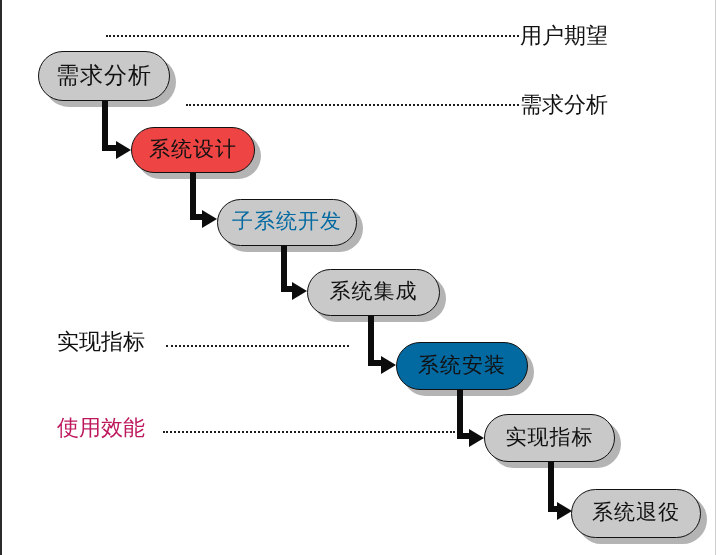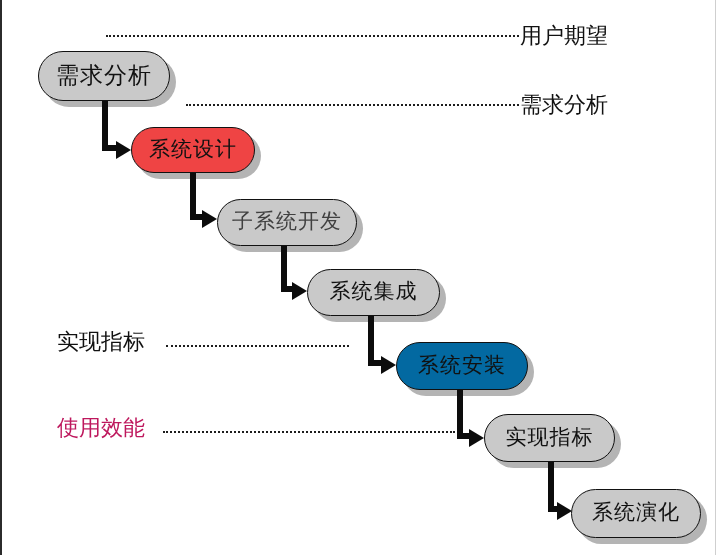--- a/index.html
+++ b/index.html
@@ -137,33 +137,33 @@
       <div class="node-shadow" style="left: 44px; top: 57px; width: 132px; height: 50px; background: rgb(180, 180, 180);"></div>
       <div class="node" style="left: 38px; top: 51px; width: 132px; height: 50px; background: rgb(201, 201, 201); border-color: rgb(17, 17, 17);">
         <span class="node-label" style="font-size: 23px; color: rgb(17, 17, 17);">需求分析</span>
       </div>
       <div class="node-shadow" style="left: 137px; top: 133px; width: 124px; height: 46px; background: rgb(180, 180, 180);"></div>
       <div class="node" style="left: 131px; top: 127px; width: 124px; height: 46px; background: #ef4444; border-color: rgb(17, 17, 17);">
         <span class="node-label" style="font-size: 21px; color: rgb(17, 17, 17);">系统设计</span>
       </div>
       <div class="node-shadow" style="left: 223px; top: 205px; width: 140px; height: 47px; background: rgb(180, 180, 180);"></div>
       <div class="node" style="left: 217px; top: 199px; width: 140px; height: 47px; background: rgb(201, 201, 201); border-color: rgb(17, 17, 17);">
-        <span class="node-label" style="font-size: 21px; color: #404040;">子系统开发</span>
+        <span class="node-label" style="font-size: 21px; color: #0369a1;">子系统开发</span>
       </div>
       <div class="node-shadow" style="left: 313px; top: 275px; width: 133px; height: 47px; background: rgb(180, 180, 180);"></div>
       <div class="node" style="left: 307px; top: 269px; width: 133px; height: 47px; background: rgb(201, 201, 201); border-color: rgb(17, 17, 17);">
         <span class="node-label" style="font-size: 21px; color: rgb(17, 17, 17);">系统集成</span>
       </div>
       <div class="node-shadow" style="left: 402px; top: 348px; width: 132px; height: 48px; background: rgb(180, 180, 180);"></div>
       <div class="node" style="left: 396px; top: 342px; width: 132px; height: 48px; background: #0369a1; border-color: rgb(17, 17, 17);">
         <span class="node-label" style="font-size: 21px; color: rgb(17, 17, 17);">系统安装</span>
       </div>
       <div class="node-shadow" style="left: 490px; top: 420px; width: 131px; height: 48px; background: rgb(180, 180, 180);"></div>
       <div class="node" style="left: 484px; top: 414px; width: 131px; height: 48px; background: rgb(201, 201, 201); border-color: rgb(17, 17, 17);">
         <span class="node-label" style="font-size: 21px; color: rgb(17, 17, 17);">实现指标</span>
       </div>
       <div class="node-shadow" style="left: 577px; top: 495px; width: 130px; height: 49px; background: rgb(180, 180, 180);"></div>
       <div class="node" style="left: 571px; top: 489px; width: 130px; height: 49px; background: rgb(201, 201, 201); border-color: rgb(17, 17, 17);">
-        <span class="node-label" style="font-size: 21px; color: rgb(17, 17, 17);">系统演化</span>
+        <span class="node-label" style="font-size: 21px; color: rgb(17, 17, 17);">系统退役</span>
       </div>
     </div>
 
 </div>
 
 </body></html>

